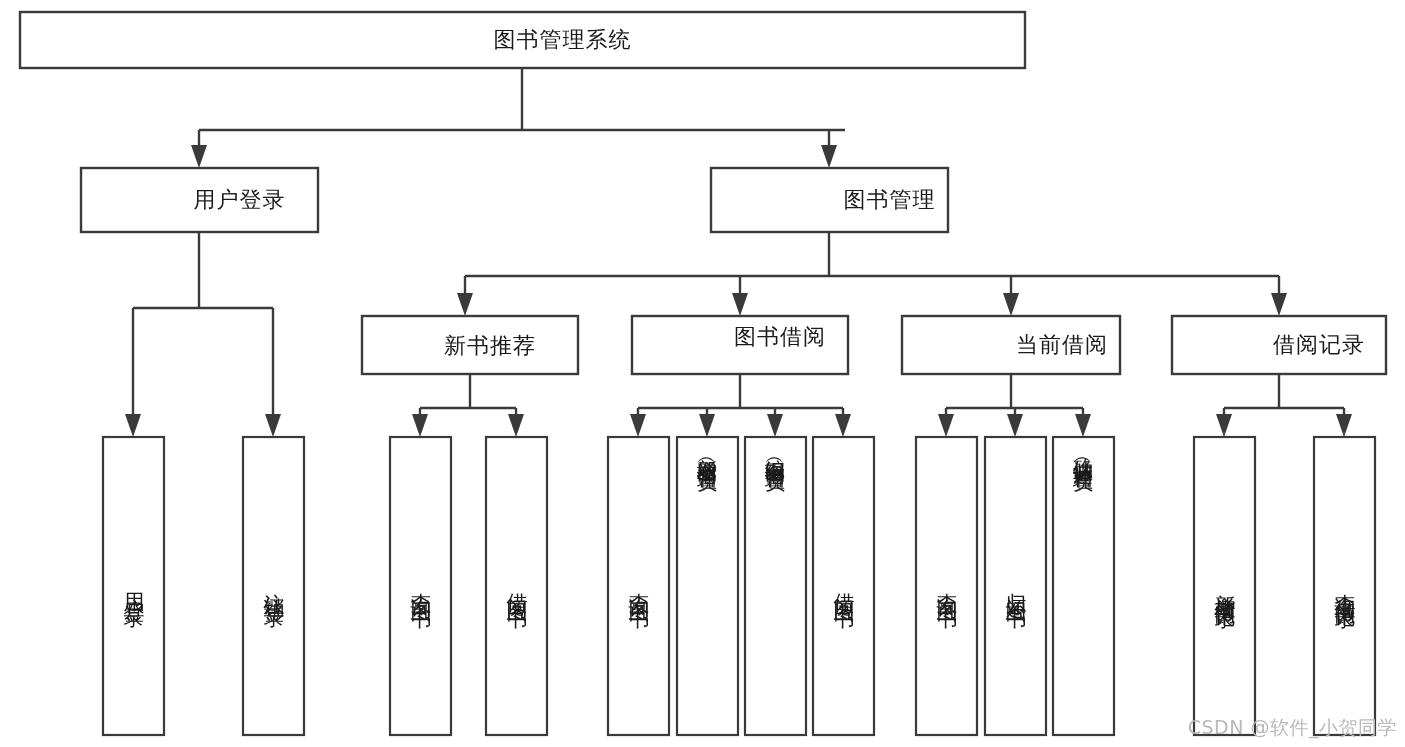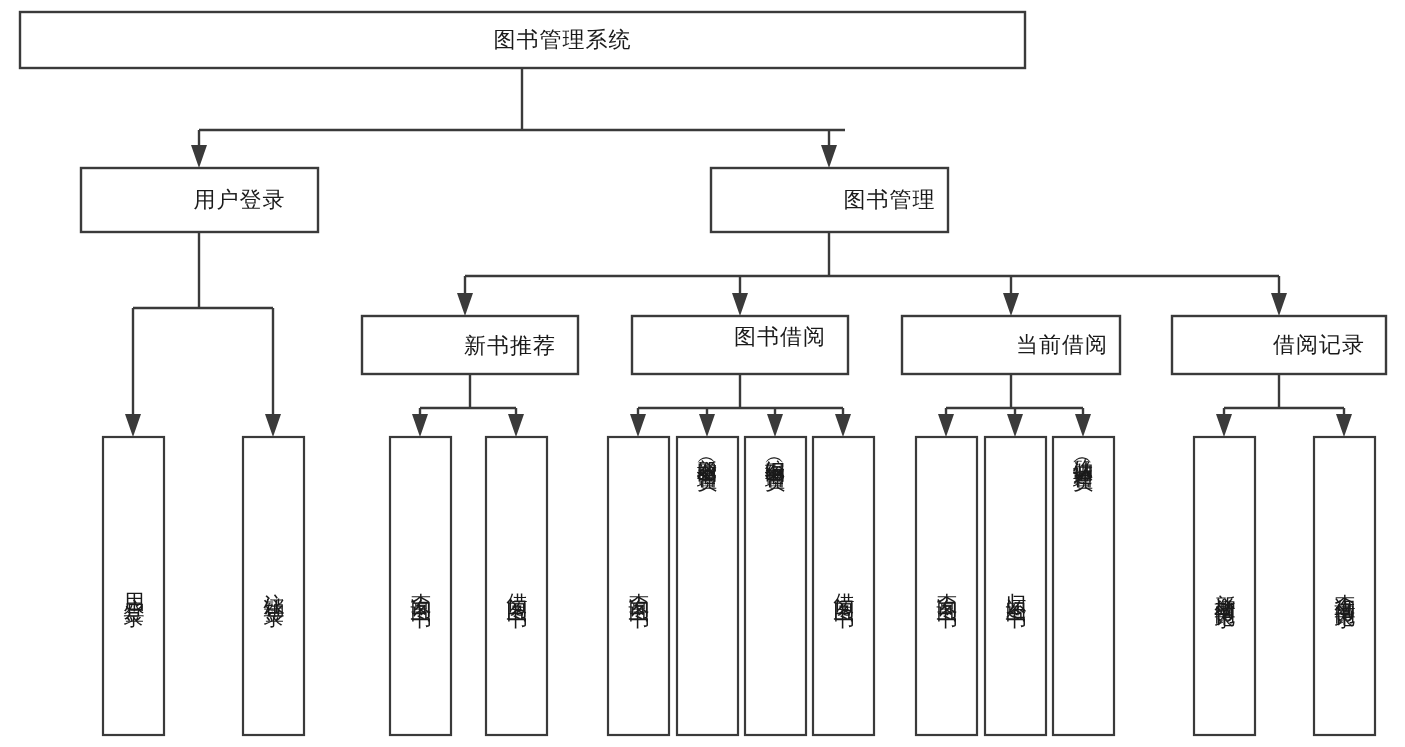--- a/index.html
+++ b/index.html
@@ -207,21 +207,21 @@
     <span class="hlabel-text">图书管理系统</span>
   </div>
 
   <div class="hlabel-wrap" style="left:81px; top:168px; width:237px; height:64px;">
     <span class="hlabel-text">用户登录</span>
   </div>
   <div class="hlabel-wrap" style="left:711px; top:168px; width:237px; height:64px;margin-left:20px;">
     <span class="hlabel-text">图书管理</span>
   </div>
 
-  <div class="hlabel-wrap" style="left:362px; top:316px; width:216px; height:60px;">
+  <div class="hlabel-wrap" style="left:342px; top:316px; width:216px; height:60px;">
     <span class="hlabel-text">新书推荐</span>
   </div>
   <div class="hlabel-wrap" style="left:632px; top:316px; width:216px; height:42px;">
     <span class="hlabel-text">图书借阅</span>
   </div>
   <div class="hlabel-wrap" style="left:902px; top:316px; width:240px; height:58px;">
     <span class="hlabel-text">当前借阅</span>
   </div>
   <div class="hlabel-wrap" style="left:1172px; top:316px; width:214px; height:58px;">
     <span class="hlabel-text">借阅记录</span>
@@ -264,14 +264,15 @@
     <span class="vlabel-text" style="font-size:20px; letter-spacing:2px; padding-top:6px;">确认归还（管理员）</span>
   </div>
 
   <div class="vlabel-wrap" style="left:1194px; top:437px; width:61px; height:298px;">
     <span class="vlabel-text" style="letter-spacing:3px;">新增借阅记录</span>
   </div>
   <div class="vlabel-wrap" style="left:1314px; top:437px; width:61px; height:298px;">
     <span class="vlabel-text" style="letter-spacing:3px;">查询借阅记录</span>
   </div>
 
+  <div class="watermark">CSDN @软件_小贺同学</div>
 
 </div>
 
 </body></html>

